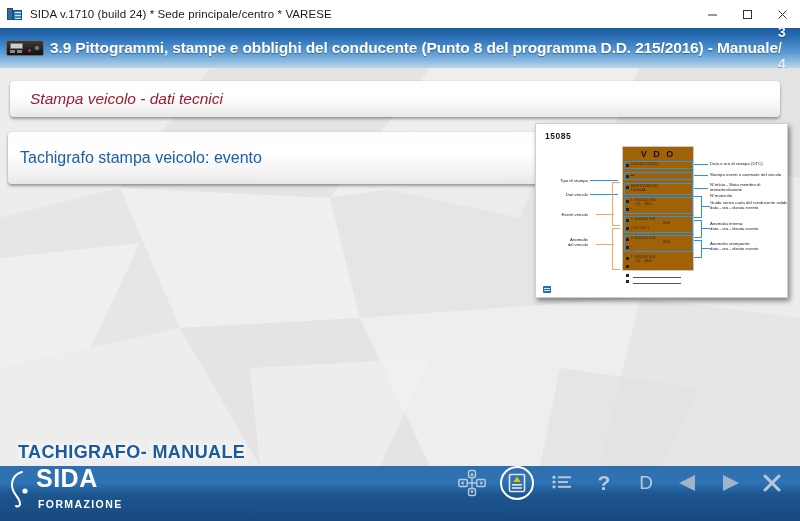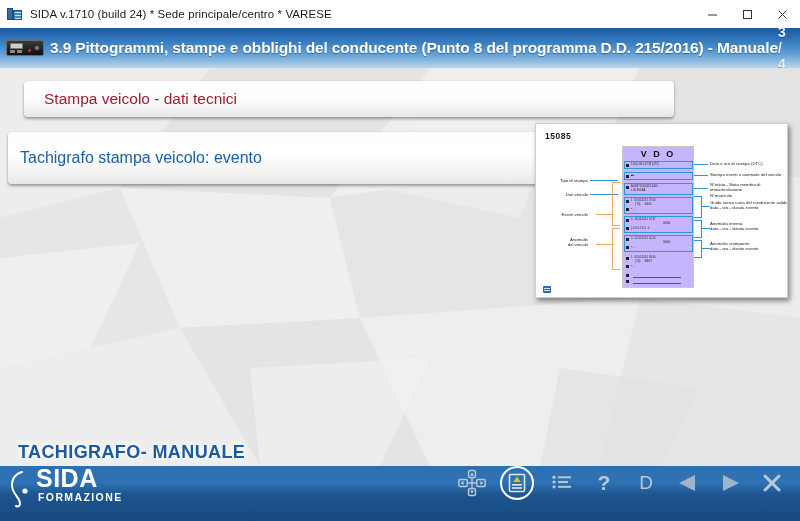--- a/index.html
+++ b/index.html
@@ -65,43 +65,43 @@
   }
   .poly{position:absolute;left:0;top:0;width:800px;height:398px;display:block;}
 
   .bar{
     position:absolute;
     background:linear-gradient(to bottom,#fdfdfd 0%,#ffffff 38%,#f3f3f3 78%,#e7e7e7 100%);
     border-radius:4px;
     box-shadow:0 2px 3px rgba(0,0,0,.35), 0 0 1px rgba(0,0,0,.25);
     display:flex;align-items:center;
   }
-  .bar1{left:24px;top:13px;width:650px;height:36px;}
+  .bar1{left:10px;top:13px;width:770px;height:36px;font-style:italic;}
   .bar2{left:8px;top:64px;width:530px;height:52px;}
   .bar-text{padding-left:20px;white-space:nowrap;}
   .bar1 .bar-text{color:#9e1b32;font-size:15.5px;}
   .bar2 .bar-text{color:#1c5fa8;font-size:16px;padding-left:12px;}
 
   
   .picwrap{
     position:absolute;left:535px;top:55px;width:253px;height:175px;
     background:#ffffff;border:1px solid #cfcfcf;box-sizing:border-box;
     box-shadow:2px 3px 5px rgba(0,0,0,.45);
     overflow:hidden;
   }
   .pic-inner{position:absolute;left:0;top:0;width:253px;height:175px;}
   .pic-id{position:absolute;left:9px;top:7px;font-size:8.5px;font-weight:bold;color:#1a1a1a;letter-spacing:.5px;}
   .pic-title{
     position:absolute;left:70px;top:7px;width:170px;text-align:center;
     font-size:9.5px;font-style:italic;font-weight:bold;color:#1f6fc4;
     font-family:"Liberation Serif", serif;
   }
   .ticket{
-    position:absolute;left:86px;top:22px;width:72px;height:142px;
-    background:#c4b5fd;border:1px solid #c9c9c9;box-sizing:border-box;
+    position:absolute;left:86px;top:22px;width:72px;height:125px;
+    background:#a16207;border:1px solid #c9c9c9;box-sizing:border-box;
   }
   .vdo{
     position:absolute;left:0;top:2px;width:100%;text-align:center;
     font-size:9px;font-weight:bold;letter-spacing:2px;color:#111;
   }
   .trow{position:absolute;left:3px;right:3px;font-size:2.6px;color:#222;line-height:1.35;}
   .blueline{position:absolute;border:0.8px solid #2e93e0;box-sizing:border-box;background:rgba(255,255,255,0);}
   .sqd{position:absolute;width:2.5px;height:2.5px;background:#222;}
   .dashline{position:absolute;height:0.8px;background:#555;}
   .lbl{position:absolute;font-size:4.3px;color:#222;text-align:right;line-height:1.25;}
@@ -123,21 +123,21 @@
   .bottombar{
     position:absolute;left:0;top:466px;width:800px;height:55px;
     background:linear-gradient(to bottom,#2e6fae 0%,#2f73b4 30%,#1d558f 52%,#174a80 100%);
     display:flex;align-items:flex-start;
   }
   .brand{display:flex;align-items:flex-start;margin-left:8px;position:relative;}
   .brand-mark{width:26px;height:36px;position:relative;flex:0 0 auto;margin-top:4px;}
   .brand-mark svg{position:absolute;left:0;top:0;}
   .brand-text{margin-left:2px;line-height:1;}
   .brand-sida{font-size:25px;font-weight:bold;color:#ffffff;letter-spacing:.5px;display:block;}
-  .brand-form{font-size:10.5px;font-weight:bold;color:#ffffff;letter-spacing:1.4px;display:block;margin-top:1px;margin-left:2px;}
+  .brand-form{font-size:10.5px;font-weight:bold;color:#ffffff;letter-spacing:1.4px;display:block;margin-top:8px;margin-left:2px;}
 
   .toolbar{margin-left:auto;display:flex;align-items:center;gap:14px;margin-right:14px;}
   .tbtn{
     display:flex;align-items:center;justify-content:center;
     color:#b9c9da;width:28px;height:30px;position:relative;
   }
   .tbtn svg{display:block;}
   .tbtn.circled{
     border:2px solid #ffffff;border-radius:50%;width:30px;height:30px;
   }

